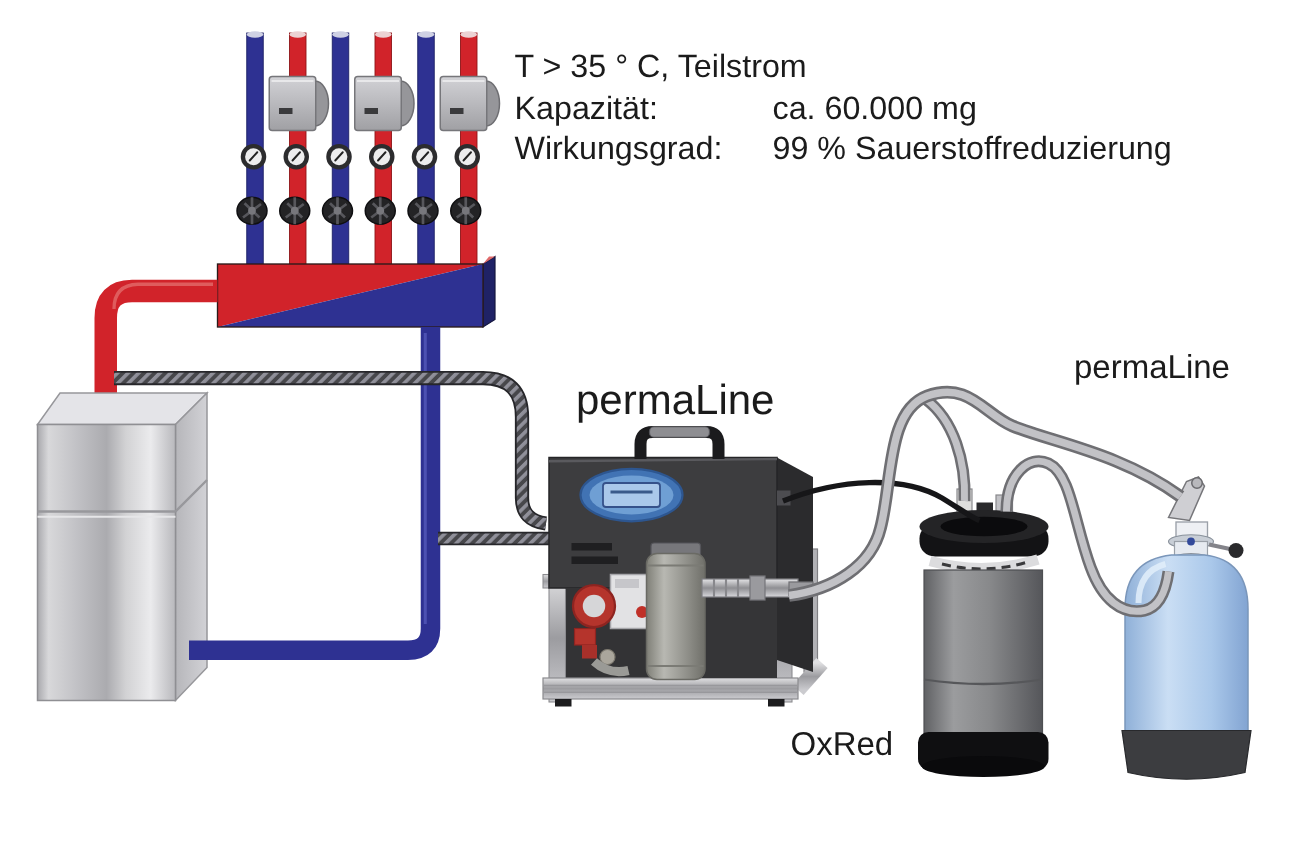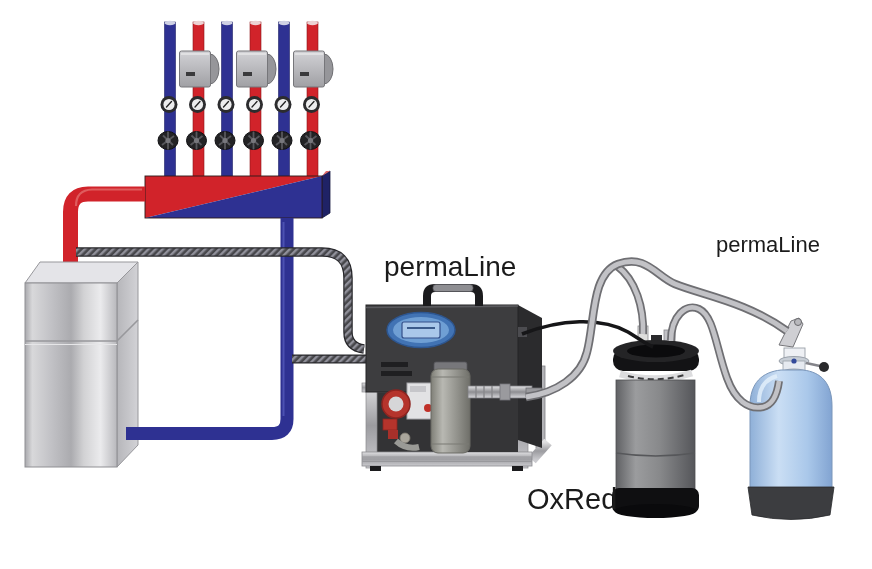--- a/index.html
+++ b/index.html
@@ -7,21 +7,21 @@
     width:872px; height:569px; position:relative; overflow:hidden;
     background:var(--background,#ffffff);
     font-family:"Liberation Sans", sans-serif;
   }
   #diagram-svg { position:absolute; left:0; top:0; }
   .lbl { position:absolute; color:#1b1b1b; white-space:nowrap; }
   #annotation-block { left:343px; top:31px; font-size:21.5px; line-height:27.5px; }
   .spec-row .spec-label { display:inline-block; width:172px; }
   #label-permaline { left:384px; top:251px; font-size:28px; }
   #label-permasoft { left:716px; top:232px; font-size:22px; }
-  #label-oxred    { left:527px; top:483px; font-size:29px; }
+  #label-oxred    { left:527px; top:483px; font-size:22px; }
 
   
   .red-f   { fill:var(--pipe-red); }
   .blue-f  { fill:var(--pipe-blue); }
   .red-s   { stroke:var(--pipe-red); }
   .blue-s  { stroke:var(--pipe-blue); }
   .cable-s { stroke:var(--cable-black); }
   .hose-core { stroke:var(--hose-gray); }
   .dark-body { fill:var(--permaline-body); }
   .display-f { fill:var(--display-blue); }
@@ -338,17 +338,24 @@
     <path d="M526 397 C 556 393 581 377 587 352 C 595 322 591 274 618 264 C 646 254 656 276 675 284 C 702 295 747 302 787 331" fill="none" stroke="#6f6f73" stroke-width="8.5"></path>
     <path d="M526 397 C 556 393 581 377 587 352 C 595 322 591 274 618 264 C 646 254 656 276 675 284 C 702 295 747 302 787 331" fill="none" class="hose-core" stroke-width="5"></path>
   </g>
   <g>
     <path d="M671 341 C 671 316 686 303 699 309 C 714 316 716 348 727 378 C 735 400 748 410 763 407 C 772 405 777 396 779 381" fill="none" stroke="#6f6f73" stroke-width="8"></path>
     <path d="M671 341 C 671 316 686 303 699 309 C 714 316 716 348 727 378 C 735 400 748 410 763 407 C 772 405 777 396 779 381" fill="none" class="hose-core" stroke-width="4.6"></path>
   </g>
 </svg>
 
 <div id="annotation-block" class="lbl">
+  <div>T &gt; 35 ° C, Teilstrom</div>
+  <div class="spec-row">
+    <span class="spec-label">Kapazität:</span><span>ca. 60.000 mg</span>
+  </div>
+  <div class="spec-row">
+    <span class="spec-label">Wirkungsgrad:</span><span>99 % Sauerstoffreduzierung</span>
+  </div>
 </div>
 
 <div id="label-permaline" class="lbl">permaLine</div>
 <div id="label-permasoft" class="lbl">permaLine</div>
 <div id="label-oxred" class="lbl">OxRed</div>
 
 </body></html>

